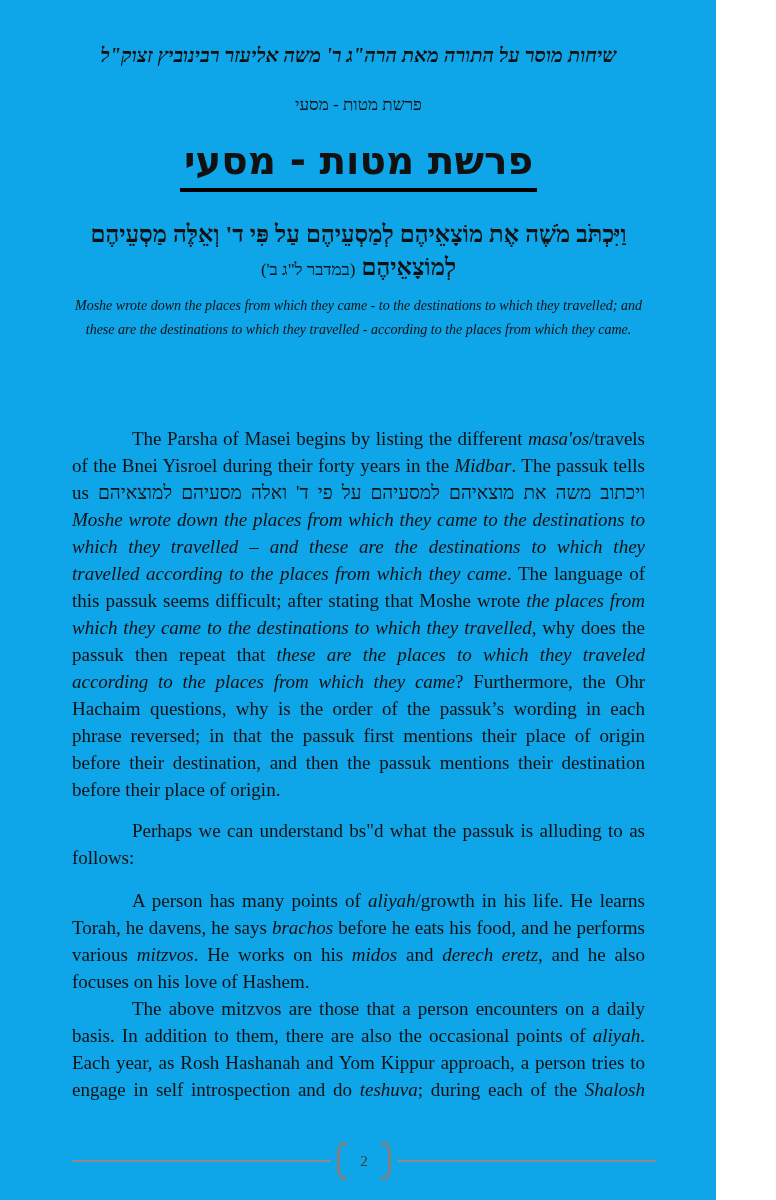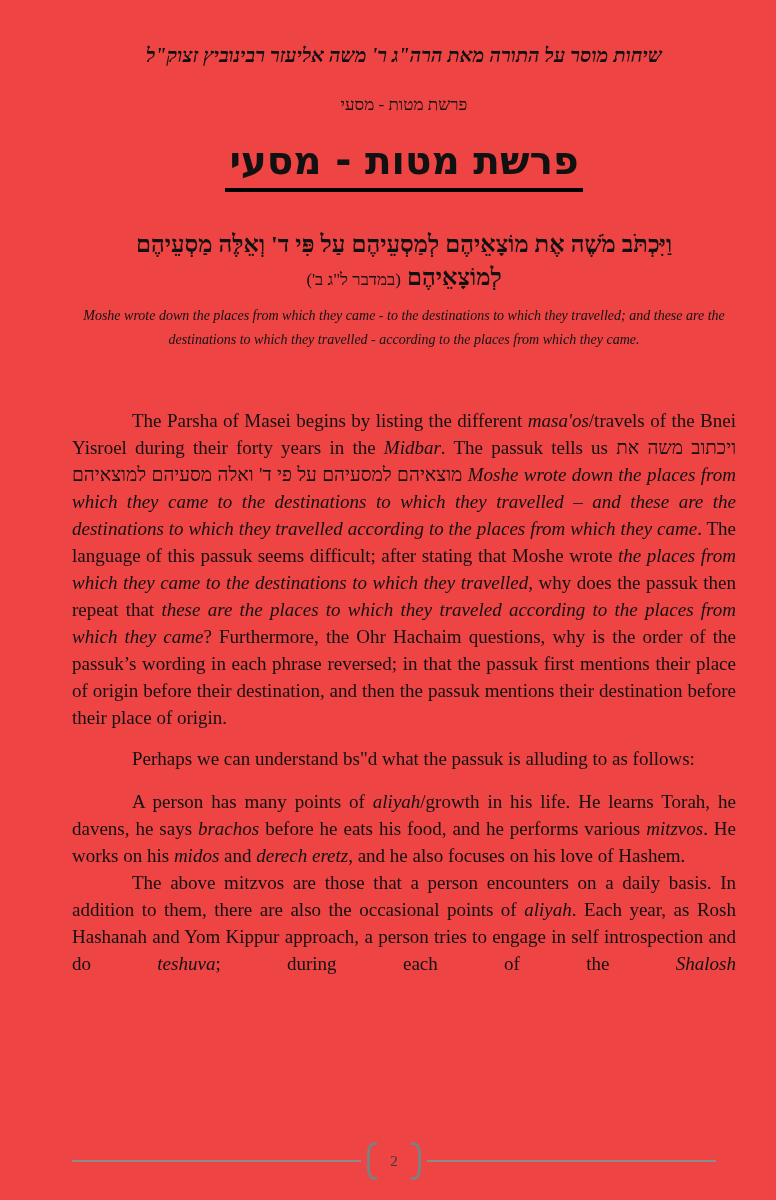--- a/index.html
+++ b/index.html
@@ -4,25 +4,25 @@
 <style>
   :root{
     --text:#111111;
     --footer_line:#8c8c8c;
     --bracket:#7f7f7f;
     --page_num:#3a3a3a;
   }
   html,body{margin:0;padding:0;background:#ffffff;}
   .page{
     position:relative;
-    width:776px;height:1200px;
+    width:716px;height:1200px;
     box-sizing:border-box;
-    background:#ef4444;
+    background:#0ea5e9;
     color:var(--text);
-    padding:42px 40px 0 72px;
+    padding:42px 71px 0 72px;
     overflow:hidden;
     font-family:"Liberation Serif","DejaVu Sans",serif;
   }
   .center{text-align:center;}
   .heb{font-family:"Liberation Serif","DejaVu Sans",serif;unicode-bidi:isolate;}
   .it{font-style:italic;}
 
   .hdr1{
     font-size:20px;line-height:26px;
     font-weight:bold;font-style:italic;
@@ -36,41 +36,41 @@
   .title-wrap{margin-top:24px;}
   .title{
     display:inline-block;
     direction:rtl;
     font-family:"DejaVu Sans","Liberation Serif",sans-serif;
     font-size:39px;line-height:44px;font-weight:bold;
     border-bottom:4px solid #000;
     padding:0 4px 5px 4px;
   }
   .verse{
-    margin-top:36px;
+    margin-top:26px;
     direction:rtl;
     font-size:24px;line-height:33px;
     font-weight:bold;
   }
   .verse .cite{
     font-weight:normal;
     font-size:17px;
   }
   .translation{
     margin-top:8px;
     font-style:italic;
     font-size:14px;line-height:23.5px;
   }
   .body-par{
     margin:0;
     font-size:19px;line-height:27px;
     text-align:justify;
     text-indent:60px;
   }
-  .p1{margin-top:56px;}
+  .p1{margin-top:84px;}
   .p2{margin-top:14px;}
   .p3{margin-top:16px;}
   .p4{}
   .cut{text-align-last:justify;}
   .sec-head-wrap{margin-top:58px;}
   .sec-head{
     display:inline-block;
     font-size:20px;line-height:25px;font-weight:bold;
     border-bottom:2px solid #000;
     padding-bottom:1px;

